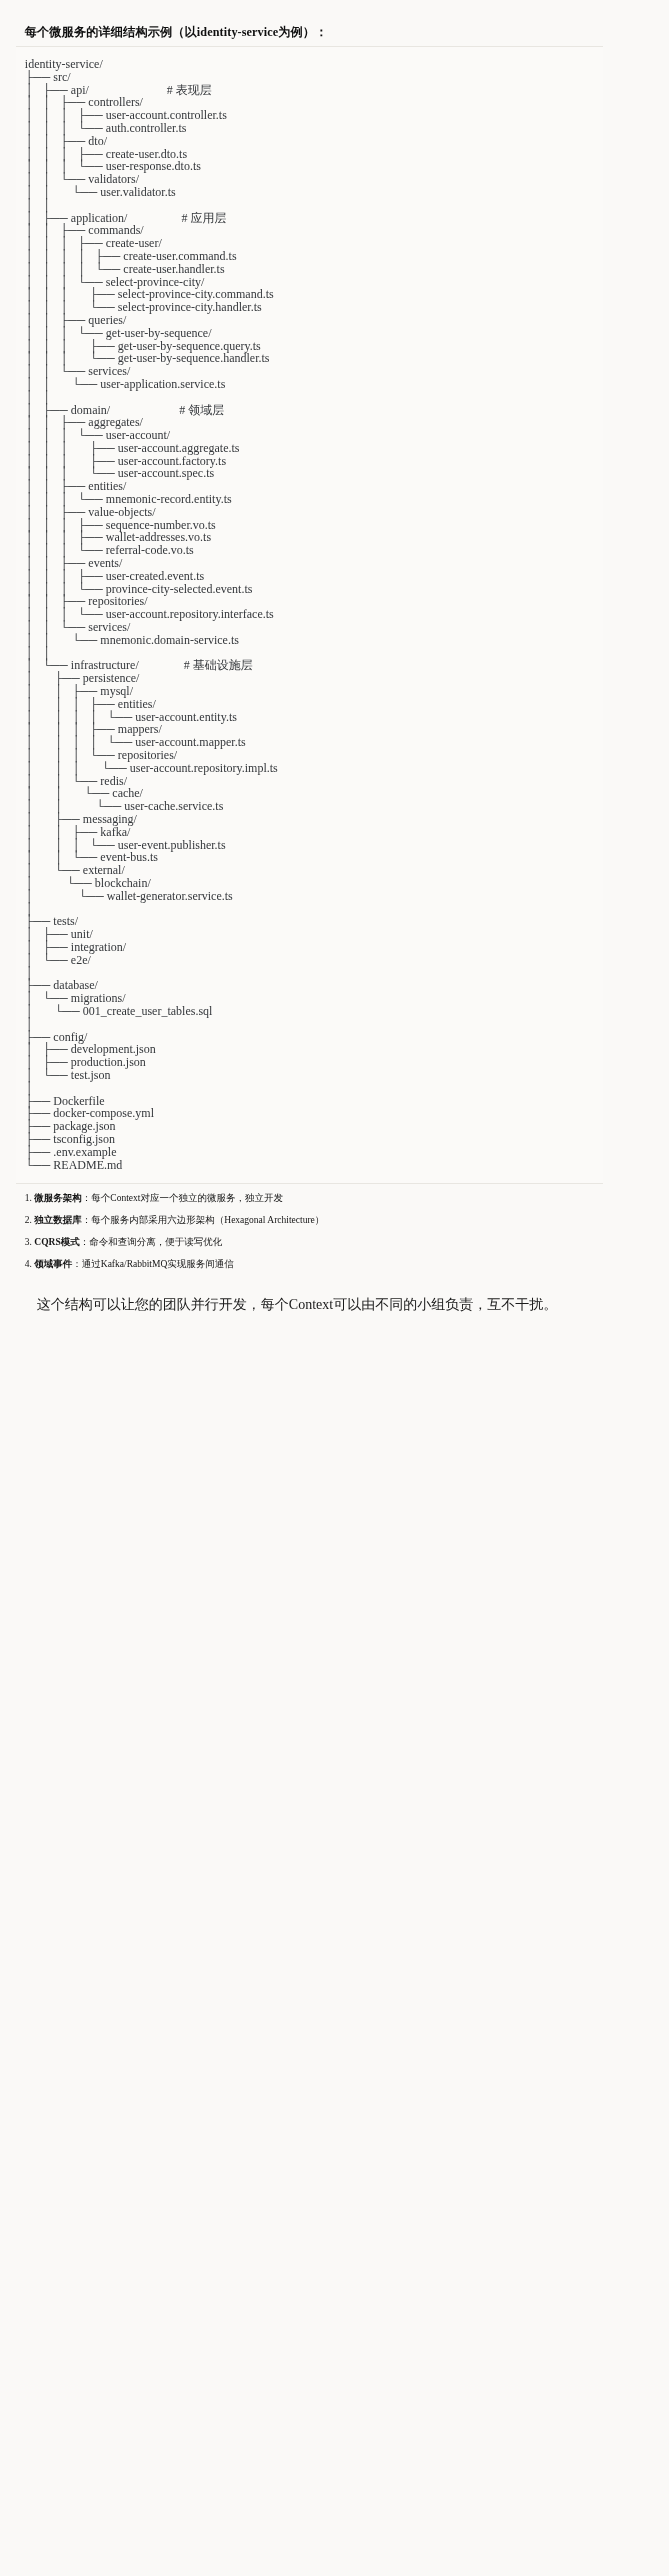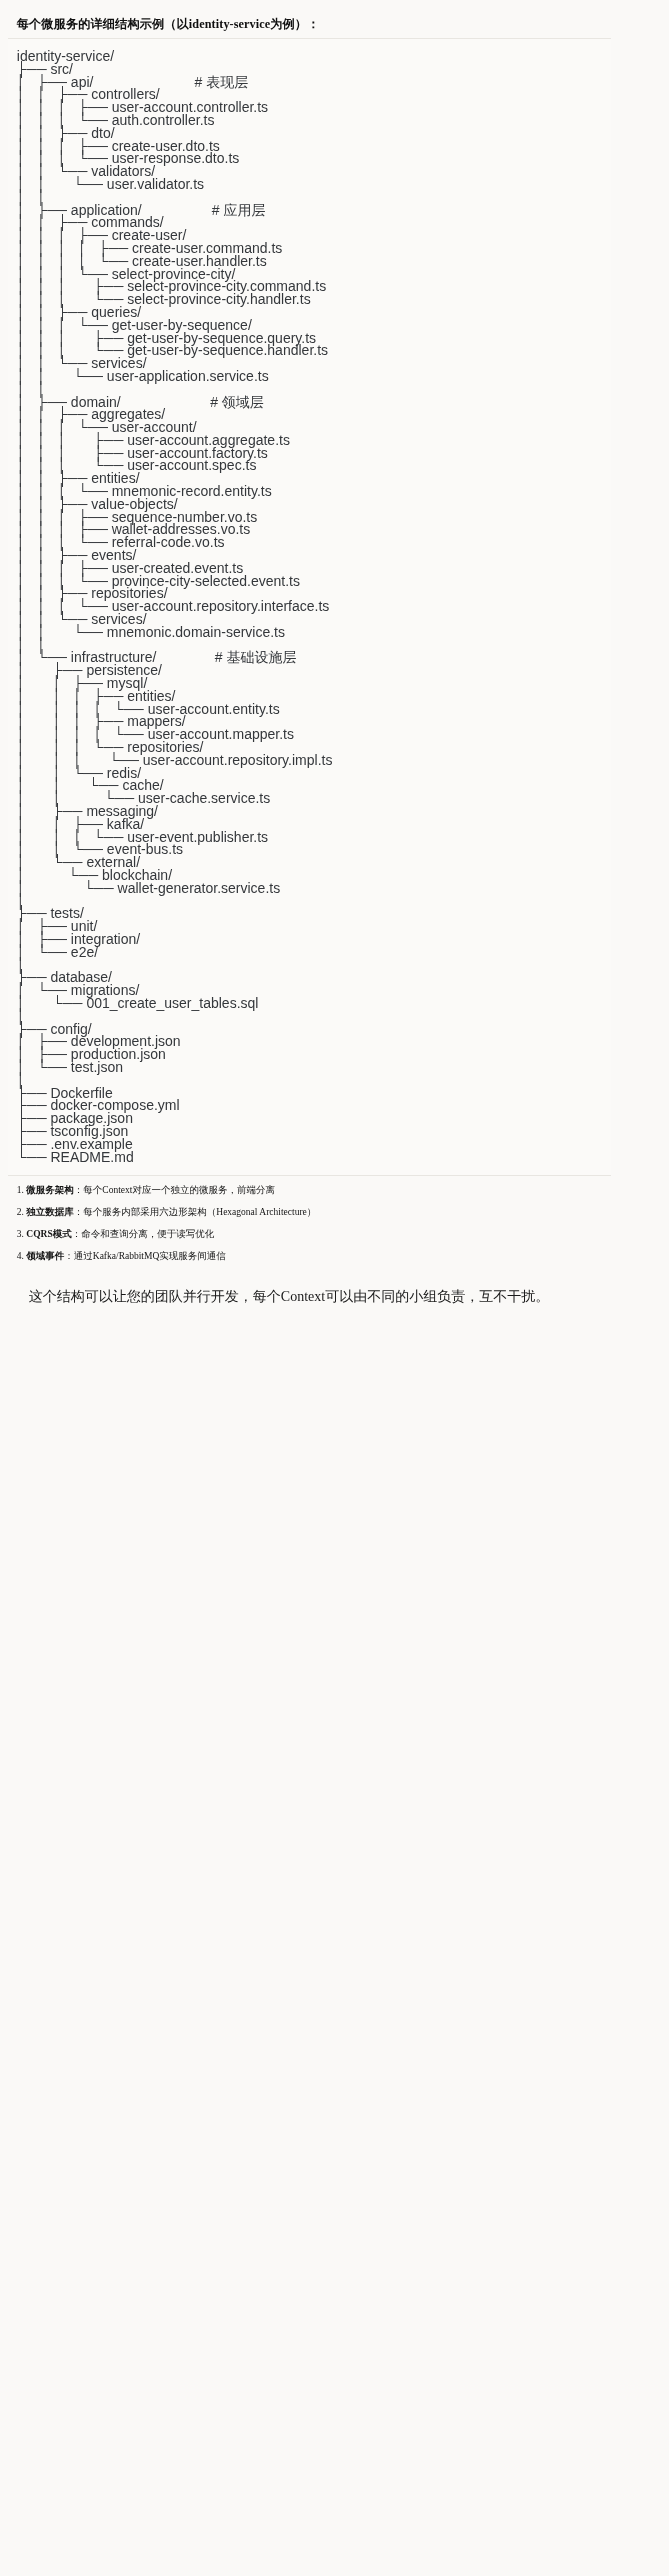--- a/index.html
+++ b/index.html
@@ -11,21 +11,21 @@
   body {
     width: 669px;
     font-family: "Liberation Serif", "DejaVu Serif", serif;
     color: #1a1a1a;
     -webkit-font-smoothing: antialiased;
   }
   .page {
     width: 619px;
     box-sizing: border-box;
     background: #faf9f7;
-    padding: 8px;
+    padding: 16px;
   }
 
   
   .section-title {
     font-family: "Liberation Serif", "DejaVu Serif", serif;
     font-weight: bold;
     font-size: 12.2px;
     line-height: 16.3px;
     color: #0f0f0f;
     padding: 7.5px 8.8px 6.3px 8.8px;
@@ -42,22 +42,22 @@
   }
 
   
   .codeblock {
     background: #fbfaf8;
     padding: 11.3px 0 11.3px 0;
     margin: 0;
     overflow: hidden;
   }
   pre.tree {
-    font-family: Liberation Sans, sans-serif;
-    font-size: 14px;
+    font-family: Liberation Serif, serif;
+    font-size: 12px;
     line-height: 12.8px;
     color: #34373b;
     margin: 0;
     padding: 0 8.8px;
     white-space: pre;
     tab-size: 4;
     letter-spacing: 0px;
   }
 
   
@@ -195,21 +195,21 @@
 ├── .env.example
 └── README.md</pre>
   </div>
 
   <div class="hrule"></div>
 
   <div class="keys">
     <ol class="key-list">
       <li>
         <span class="num">1.</span>
-        <span class="term">微服务架构</span><span>：</span><span>每个Context对应一个独立的微服务，前端分离</span>
+        <span class="term">微服务架构</span><span>：</span><span>每个Context对应一个独立的微服务，独立开发</span>
       </li>
       <li>
         <span class="num">2.</span>
         <span class="term">独立数据库</span><span>：</span><span>每个服务内部采用六边形架构（Hexagonal Architecture）</span>
       </li>
       <li>
         <span class="num">3.</span>
         <span class="term">CQRS模式</span><span>：</span><span>命令和查询分离，便于读写优化</span>
       </li>
       <li>

